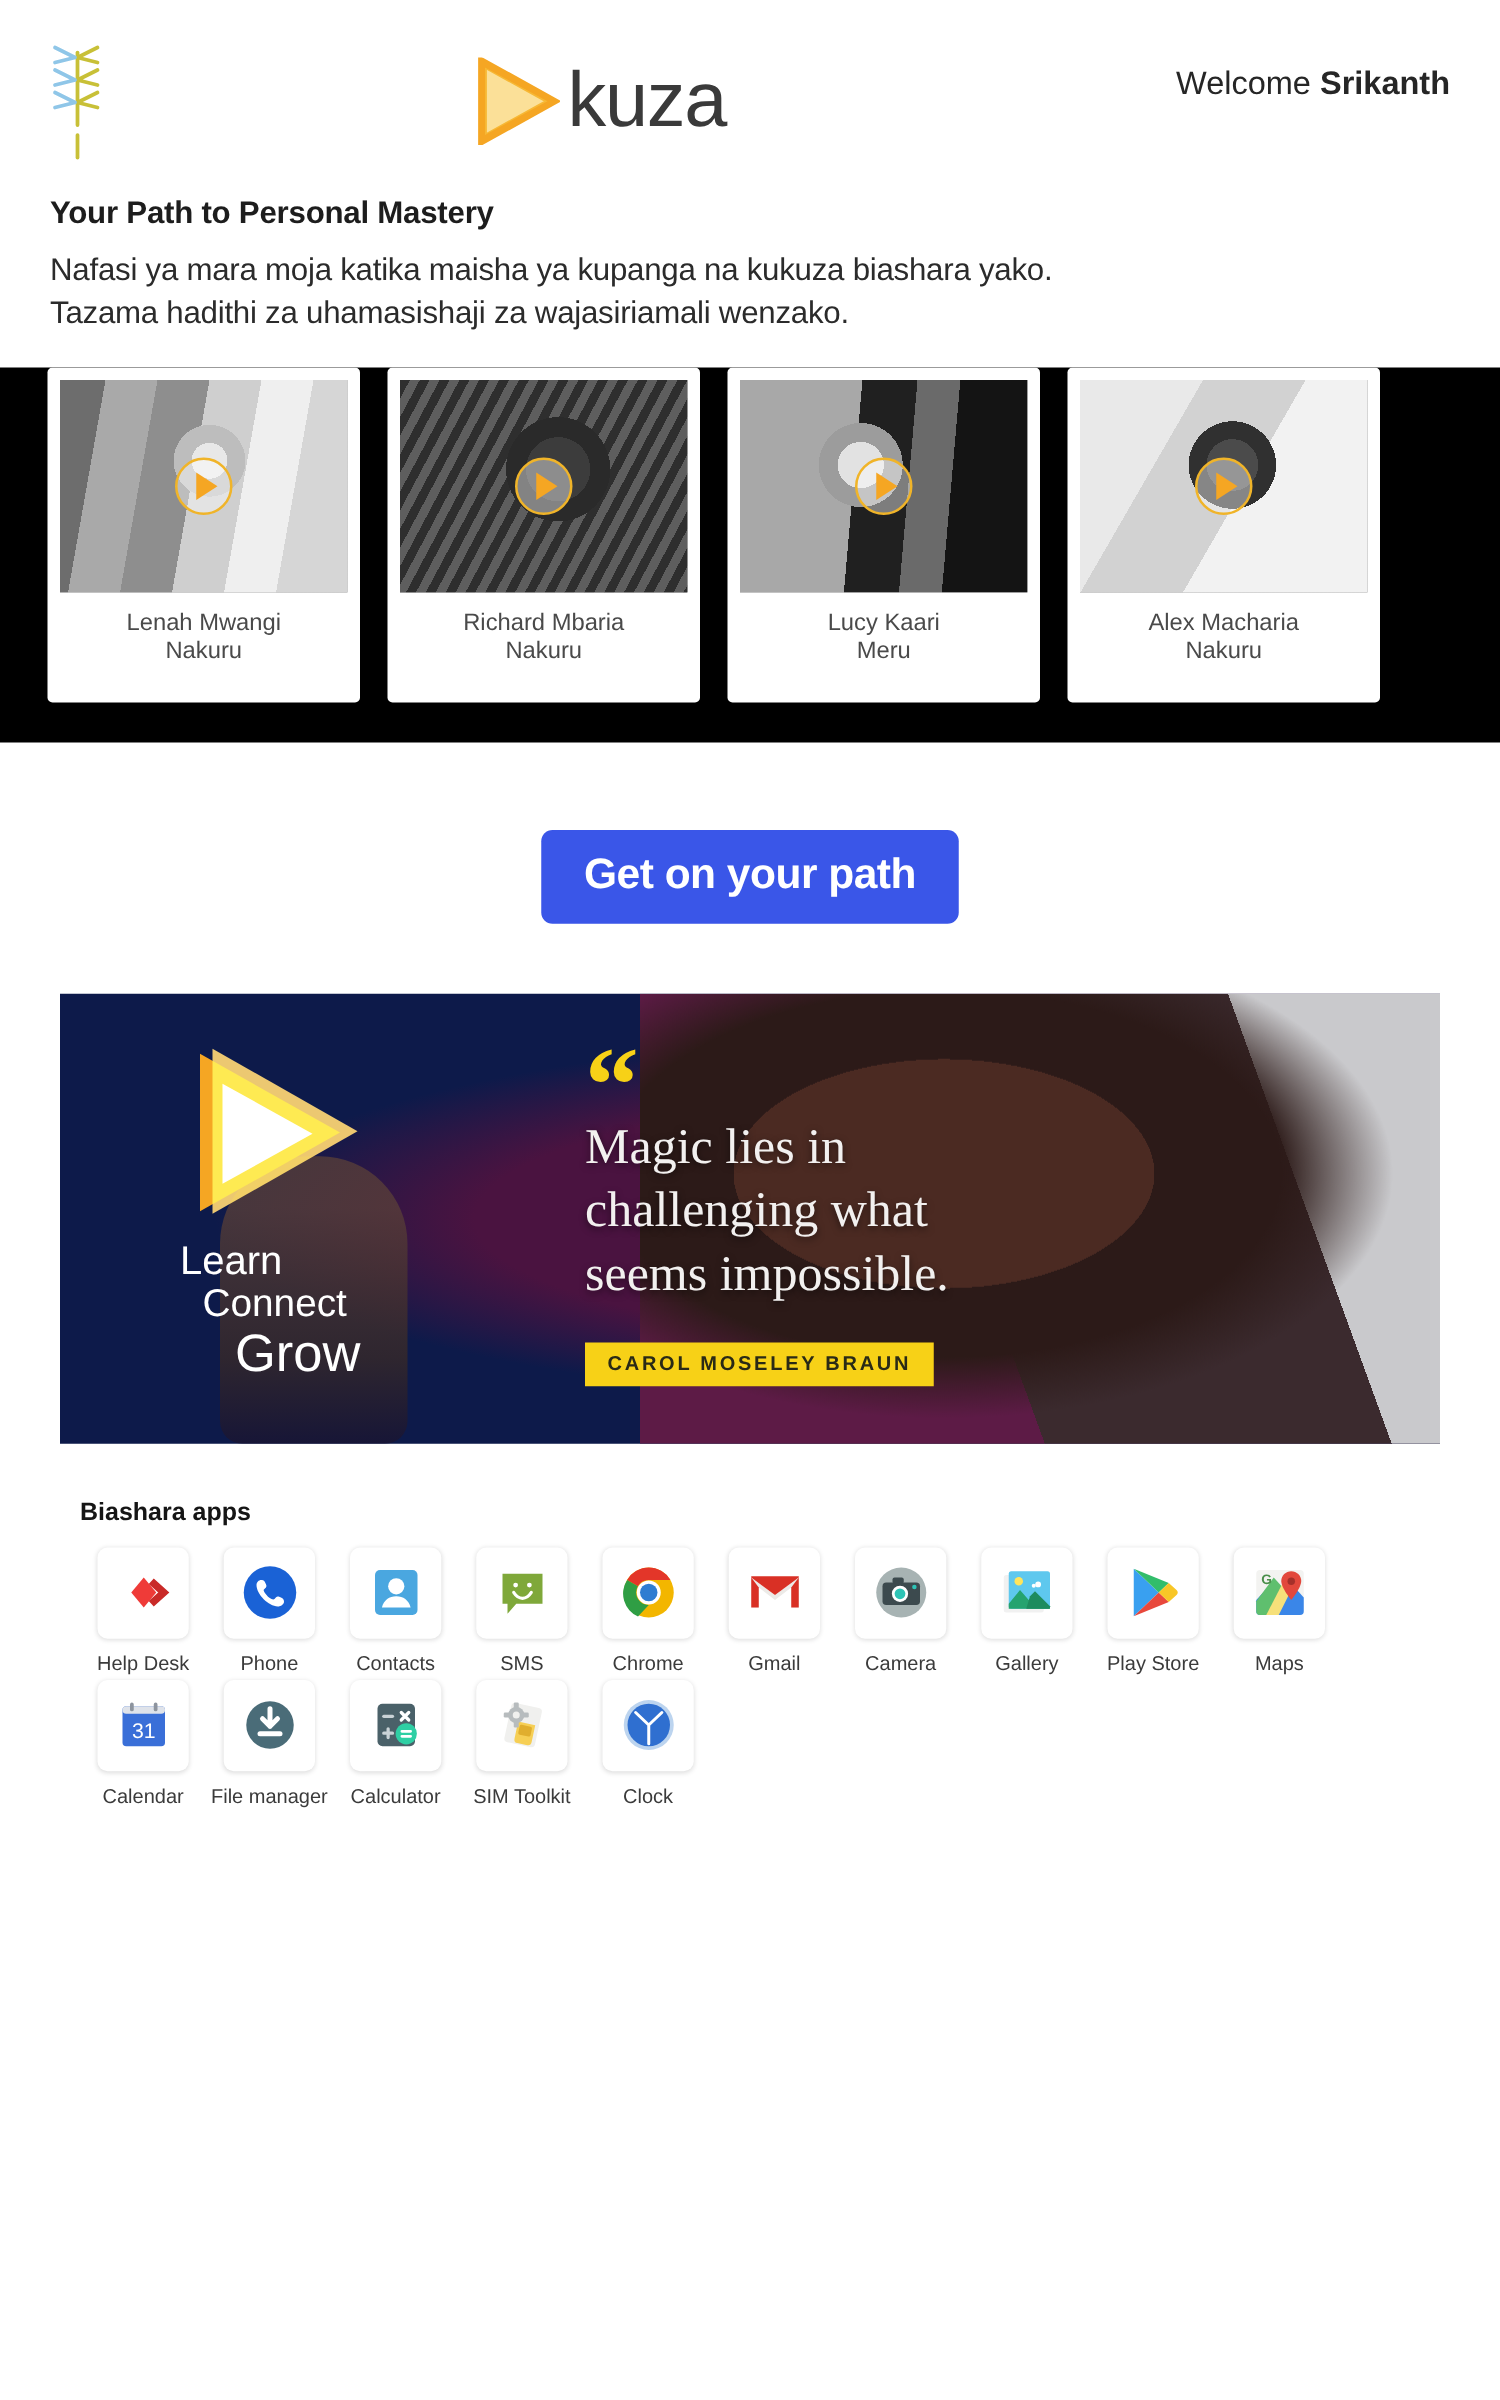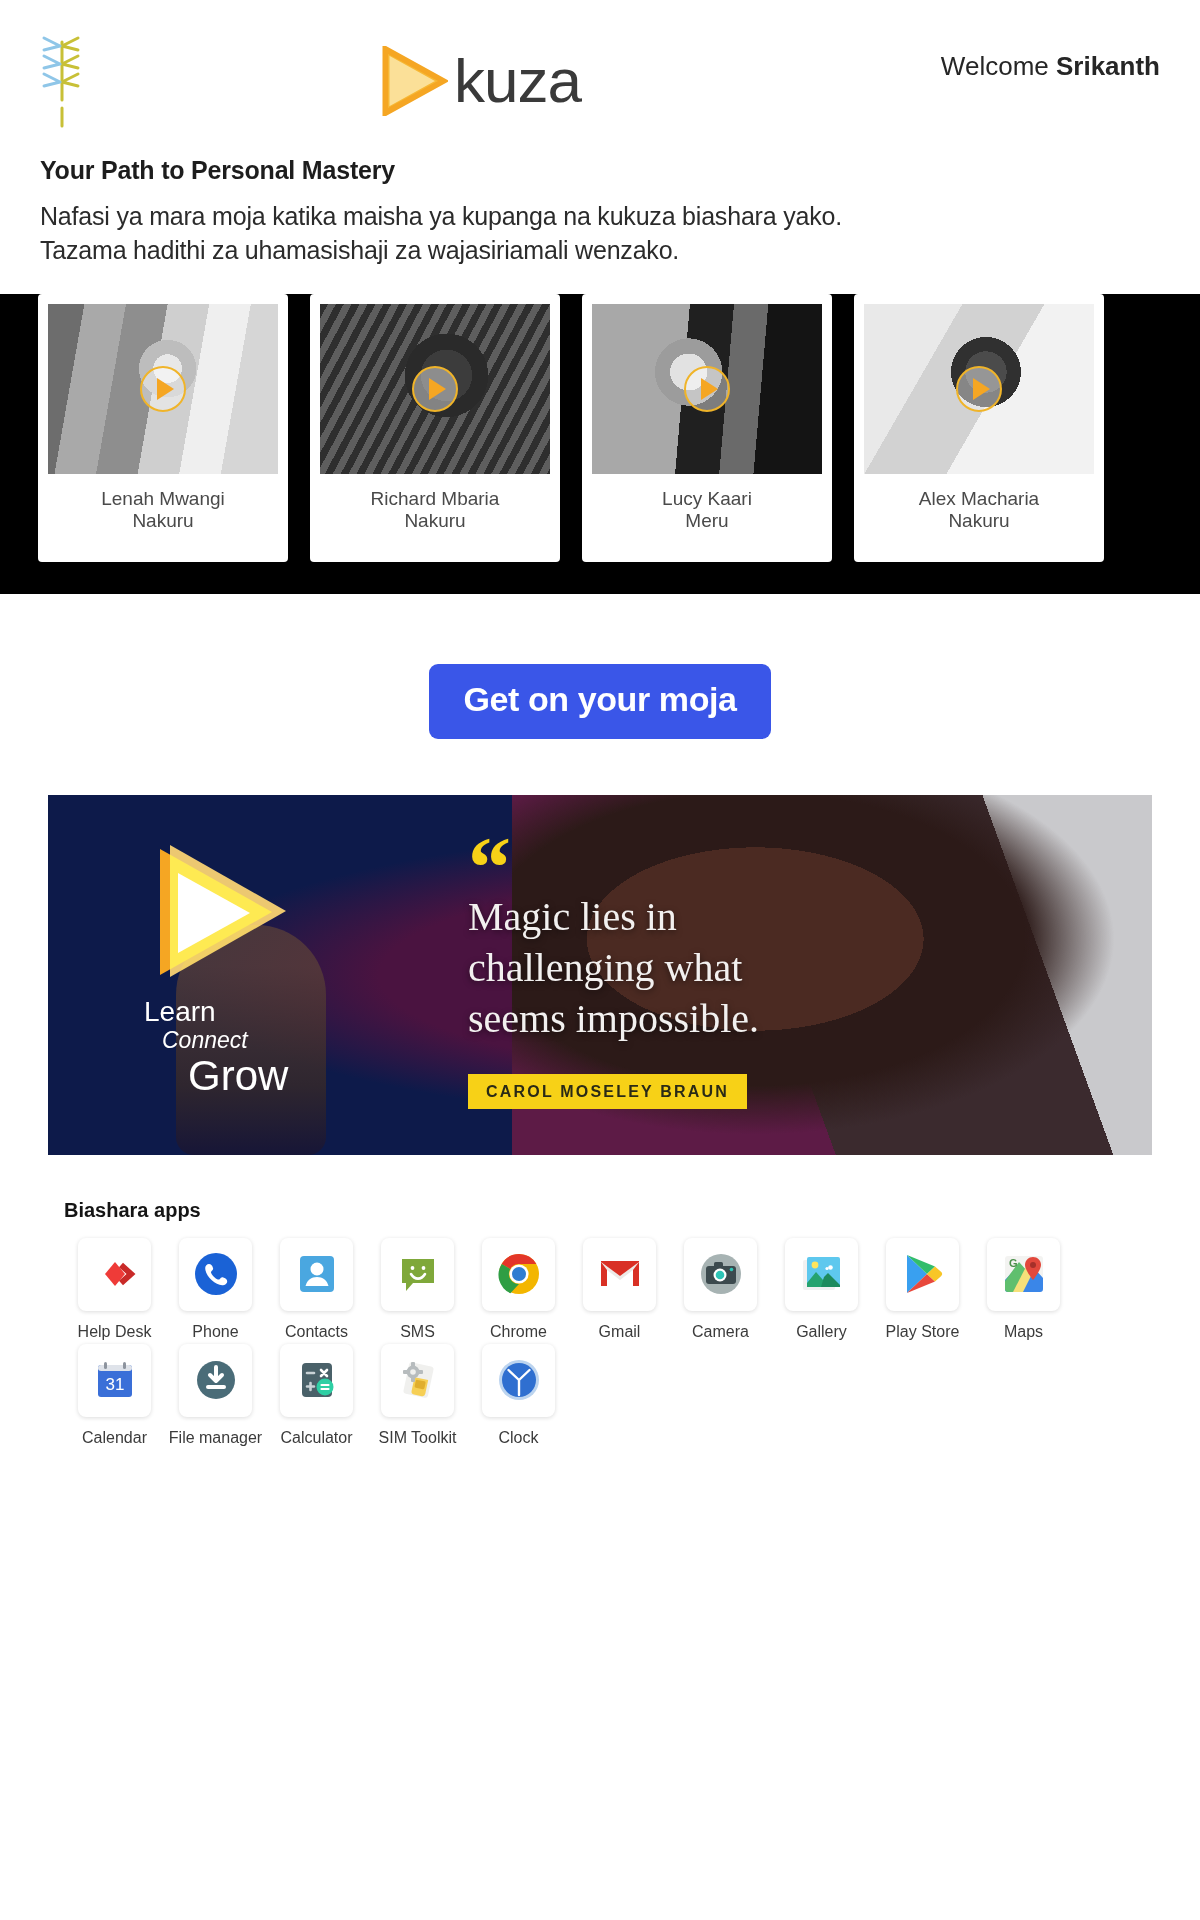--- a/index.html
+++ b/index.html
@@ -181,22 +181,22 @@
   }
   .ktri .edge {
     position: absolute; left: 10px; top: -4px;
     width: 0; height: 0;
     border-left: 116px solid rgba(255,210,60,0.92);
     border-top: 66px solid transparent;
     border-bottom: 66px solid transparent;
     mix-blend-mode: screen;
   }
   .lcg { position: relative; color: #ffffff; line-height: 1.1; margin-left: 18px; }
-  .lcg .l1 { font-size: 28px; }
-  .lcg .l2 { font-size: 23px; padding-left: 18px; font-style: italic; }
+  .lcg .l1 { font-size: 32px; }
+  .lcg .l2 { font-size: 31px; padding-left: 18px; }
   .lcg .l3 { font-size: 42px; padding-left: 44px; }
   .quote-box {
     position: absolute; left: 420px; top: 48px; width: 420px; color: #ffffff;
   }
   .qmark {
     font-family: "Liberation Serif", serif;
     color: #f7d117; font-size: 86px; line-height: 0.6; font-weight: bold;
     letter-spacing: -6px; height: 44px;
   }
   .qtext {
@@ -328,21 +328,21 @@
       <div class="vcard-name">
         <div>Alex Macharia</div>
         <div>Nakuru</div>
       </div>
     </div>
 
   </div>
 </div>
 
 <div class="cta-row">
-  <button class="cta-btn">Get on your moja</button>
+  <button class="cta-btn">Get on your path</button>
 </div>
 
 <div class="banner">
   <div class="banner-face"></div>
 
   <div class="banner-left">
     <div class="hand"></div>
     <div class="ktri">
       <div class="outer"></div>
       <div class="edge"></div>

